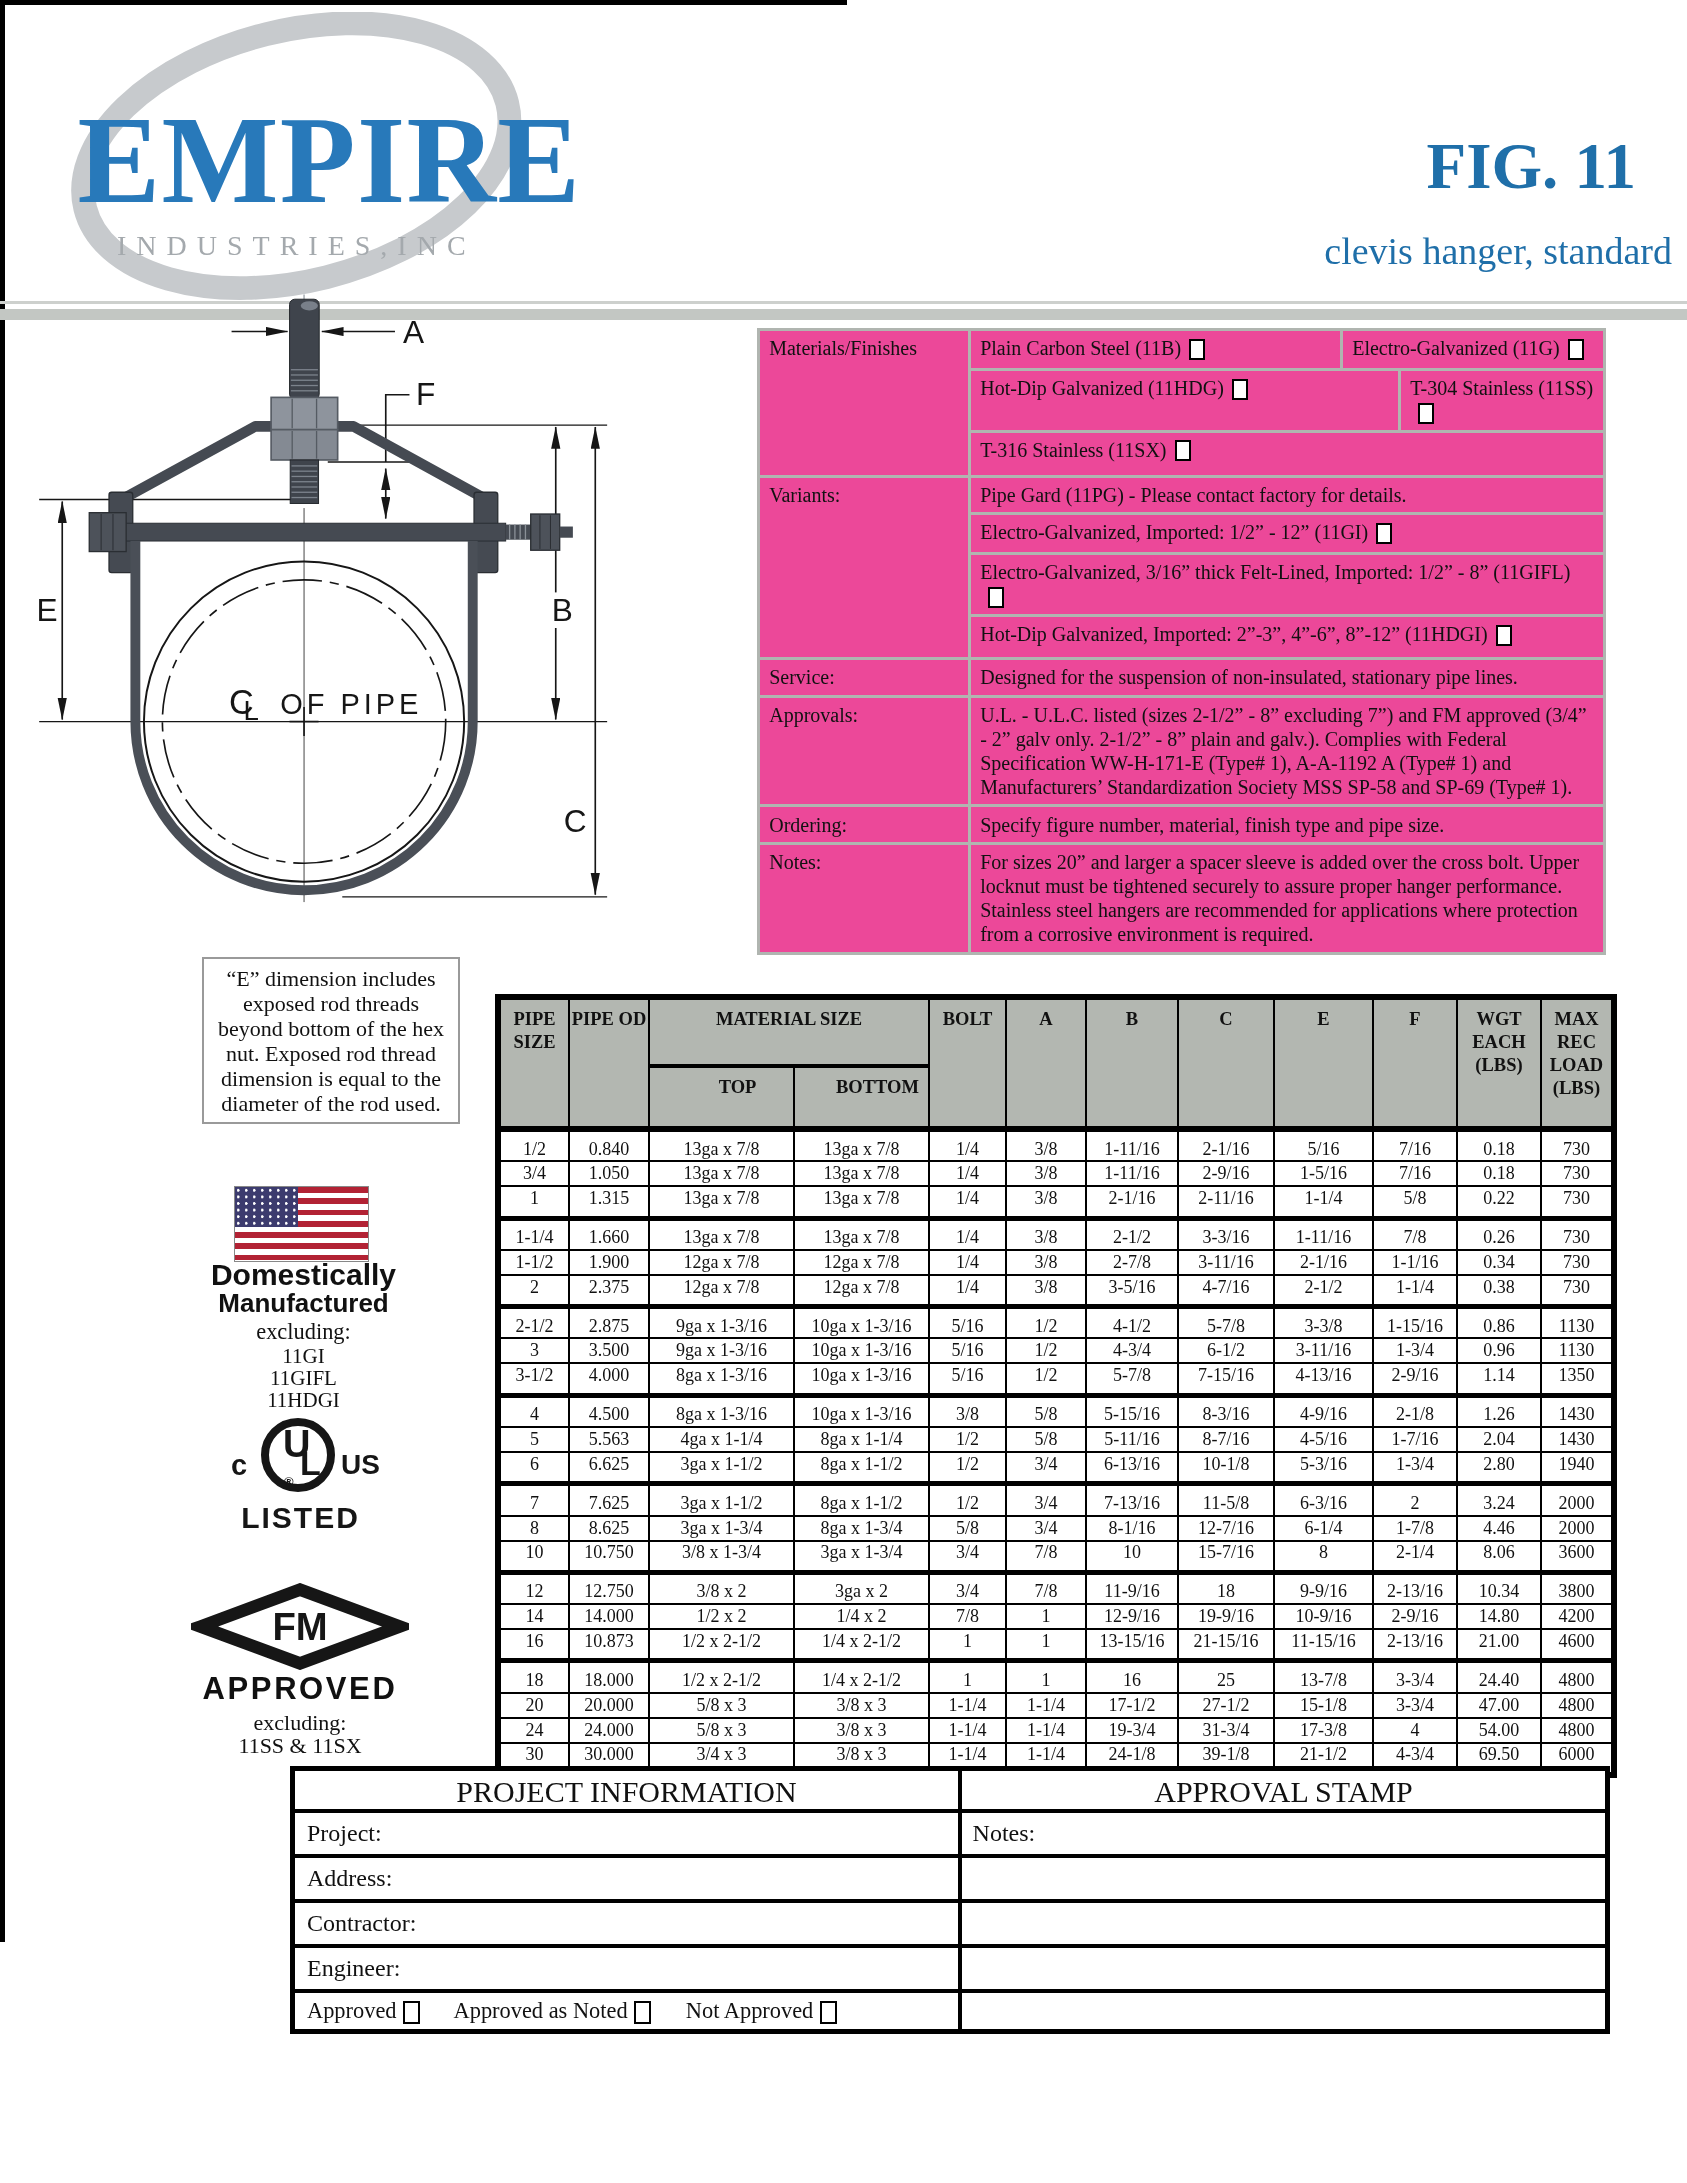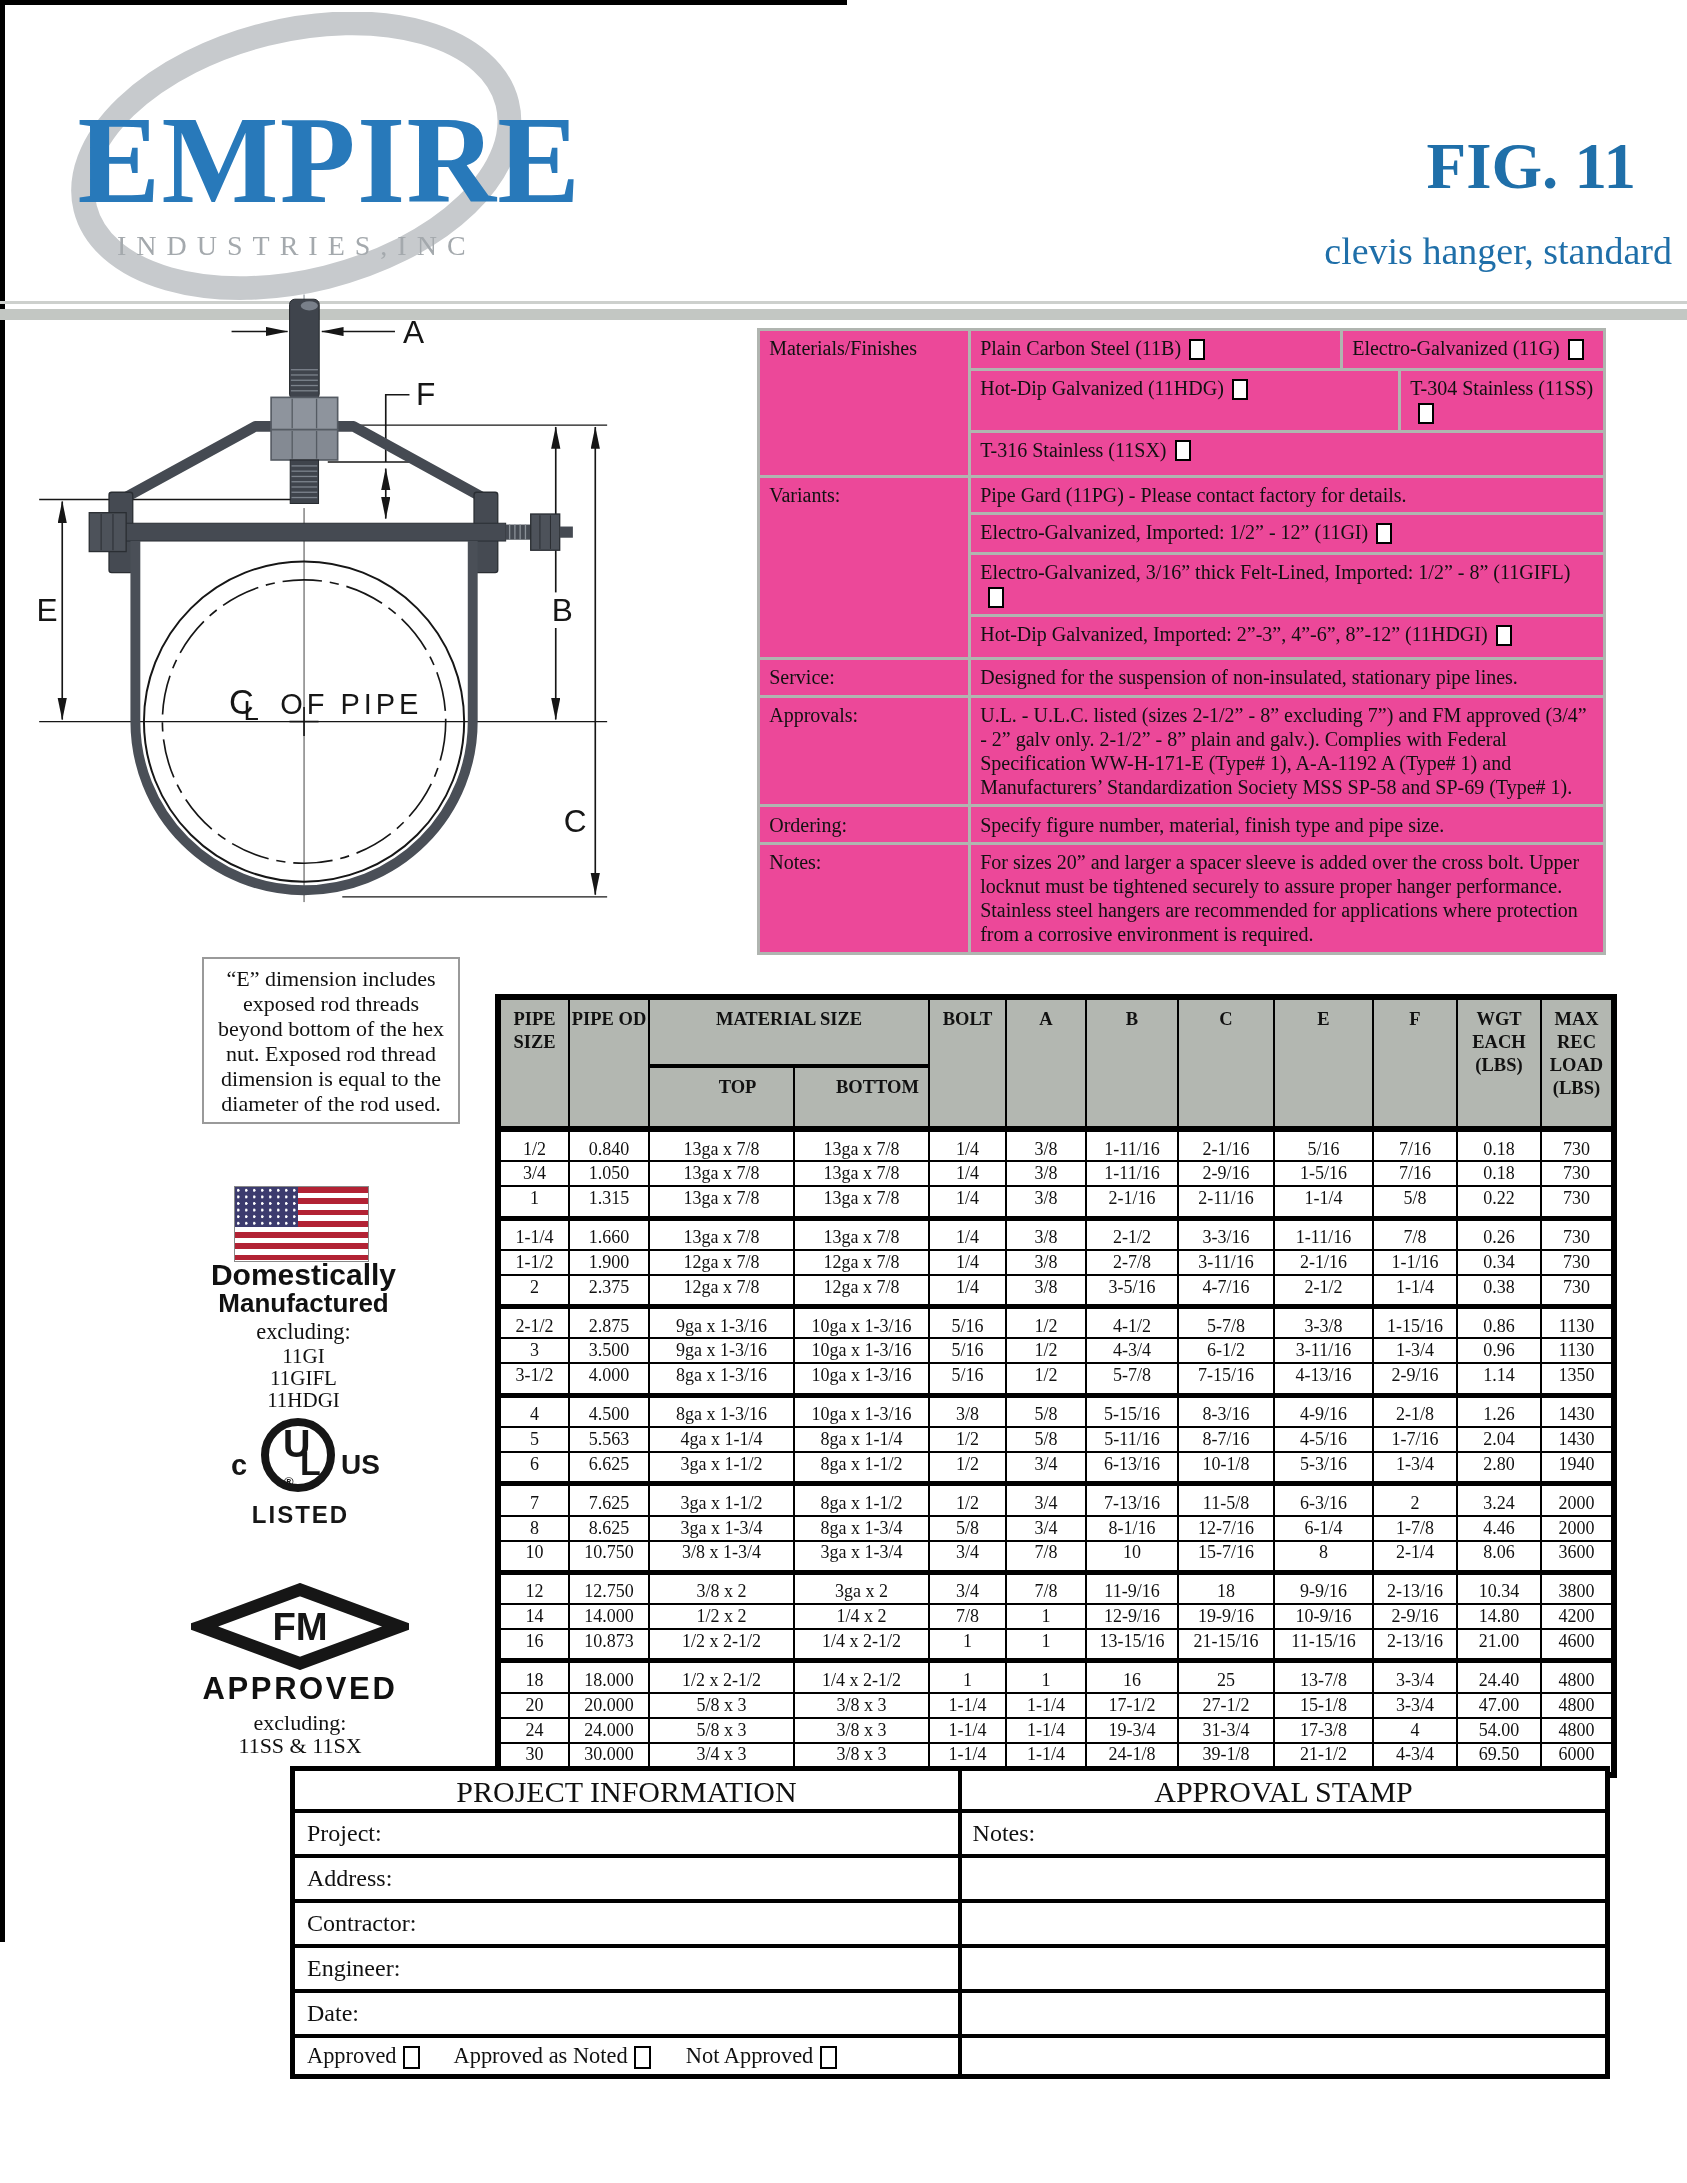--- a/index.html
+++ b/index.html
@@ -62,21 +62,21 @@
   .dm6 { position:absolute; left:0; top:204px; width:211px; font-size:21px; }
 
   
   .ul-logo { position:absolute; left:214px; top:1411px; width:171px; height:125px; font-family:"Liberation Sans", sans-serif; color:#161616; }
   .ul-circle { position:absolute; left:47px; top:6.6px; width:74px; height:74px; border:8.6px solid #161616; border-radius:50%; }
   .ul-u { position:absolute; left:69px; top:12px; font-size:38px; font-weight:700; }
   .ul-l { position:absolute; left:86px; top:33px; font-size:34px; font-weight:700; }
   .ul-r { position:absolute; left:70px; top:63px; font-size:13px; font-weight:700; }
   .ul-c { position:absolute; left:17px; top:38px; font-size:29px; font-weight:700; }
   .ul-us { position:absolute; left:127px; top:38px; font-size:28px; font-weight:700; }
-  .ul-listed { position:absolute; left:24px; top:90px; width:125px; text-align:center; font-size:24px; font-weight:700; letter-spacing:2px; }
+  .ul-listed { position:absolute; left:24px; top:90px; width:125px; text-align:center; font-size:30px; font-weight:700; letter-spacing:2px; }
 
   
   .fm-logo { position:absolute; left:191px; top:1583px; width:218px; height:171px; text-align:center; }
   .fm-approved { position:absolute; left:0; top:88px; width:218px; font-family:"Liberation Sans", sans-serif; font-weight:700; font-size:31px; letter-spacing:2.6px; }
   .fm-exc { position:absolute; left:0; top:127px; width:218px; font-size:22px; }
   .fm-items { position:absolute; left:0; top:150px; width:218px; font-size:22px; }
 
   
   .spec { position:absolute; left:495px; top:994px; border-collapse:collapse; table-layout:fixed; width:1118px;
           border:6.6px solid #000; font-family:"Liberation Serif", serif; }
@@ -665,24 +665,20 @@
       <div class="pr"></div>
     </div>
     <div class="prow">
       <div class="pl">Contractor:</div>
       <div class="pr"></div>
     </div>
     <div class="prow">
       <div class="pl">Engineer:</div>
       <div class="pr"></div>
     </div>
-    <div class="prow">
-      <div class="pl">Date:</div>
-      <div class="pr"></div>
-    </div>
     <div class="prow approw">
       <div class="pl">
         <span>Approved</span><span class="cb2"></span>
         <span>Approved as Noted</span><span class="cb2"></span>
         <span>Not Approved</span><span class="cb2"></span>
       </div>
       <div class="pr"></div>
     </div>
   </div>
 

